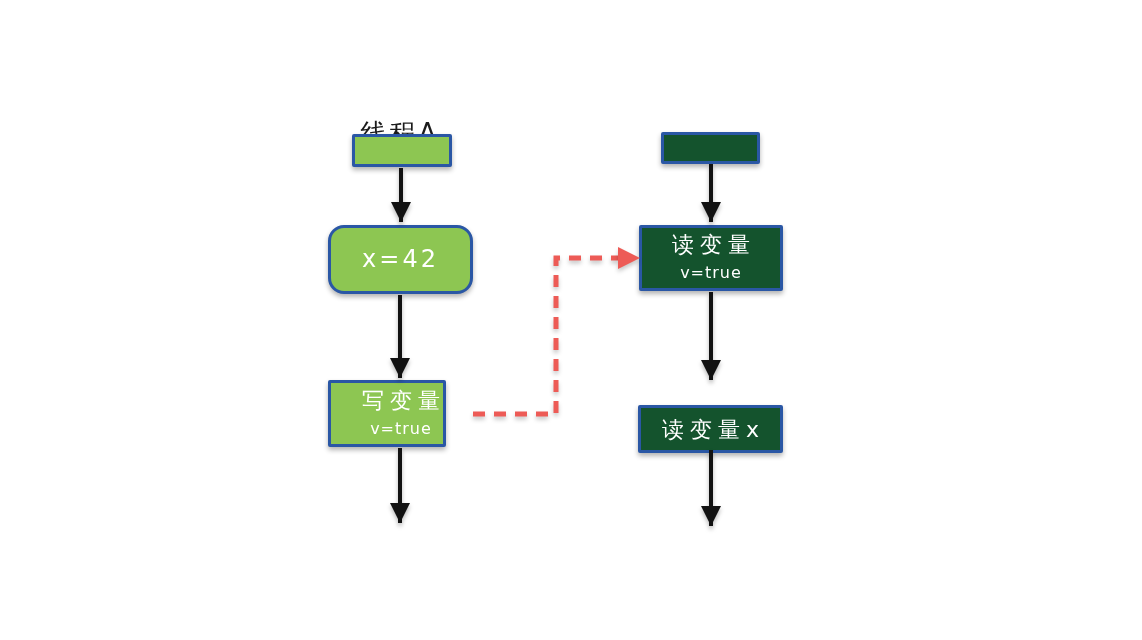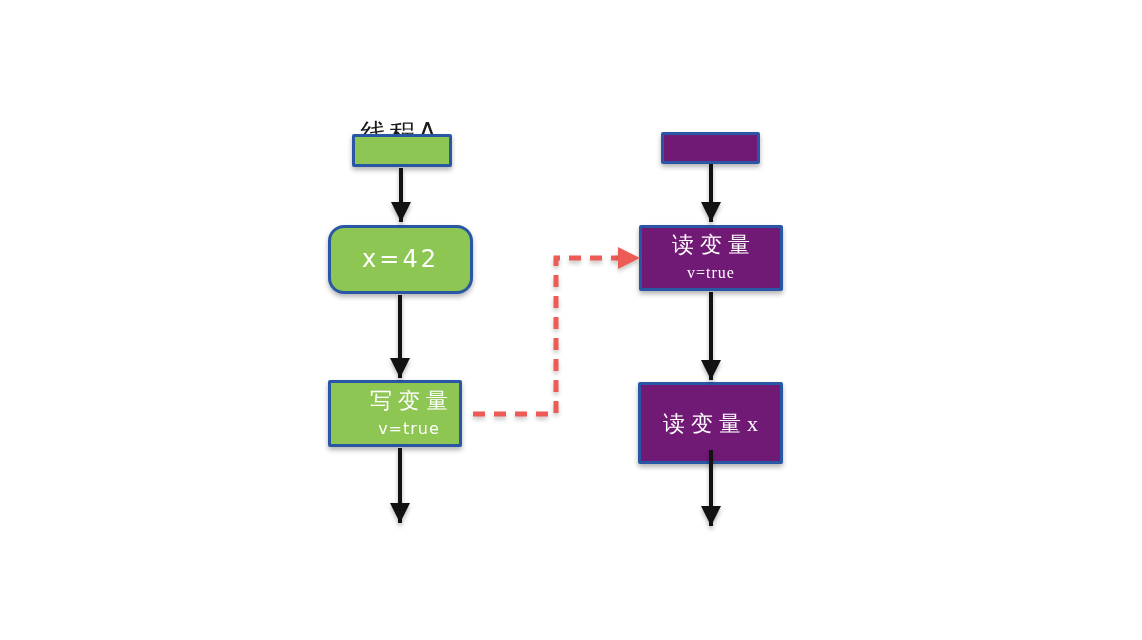--- a/index.html
+++ b/index.html
@@ -32,28 +32,28 @@
     border: 3px solid #2a57a5;
     border-radius: 2px;
     box-shadow: 0 3px 5px rgba(0,0,0,0.30);
     display: flex;
     flex-direction: column;
     align-items: center;
     justify-content: center;
     color: #ffffff;
   }
   .green { background: #8dc652; }
-  .blue  { background: #701a75; font-family: Liberation Serif, serif; }
+  .blue  { background: #14532d; }
 
   #node-a-start { left: 352px; top: 134px; width: 100px; height: 33px; }
   #node-a-step1 { left: 328px; top: 225px; width: 145px; height: 69px; border-radius: 16px; }
-  #node-a-step2 { left: 328px; top: 380px; width: 134px; height: 67px; padding-left: 28px; }
+  #node-a-step2 { left: 328px; top: 380px; width: 118px; height: 67px; padding-left: 28px; }
   #node-b-start { left: 661px; top: 132px; width: 99px;  height: 32px; }
   #node-b-step1 { left: 639px; top: 225px; width: 144px; height: 66px; }
-  #node-b-step2 { left: 638px; top: 382px; width: 145px; height: 82px; }
+  #node-b-step2 { left: 638px; top: 405px; width: 145px; height: 48px; }
 
   .cjk-line {
     font-size: 22px;
     letter-spacing: 6px;
     text-indent: 6px;
     line-height: 29px;
     white-space: nowrap;
   }
   .code-line {
     font-size: 16px;

